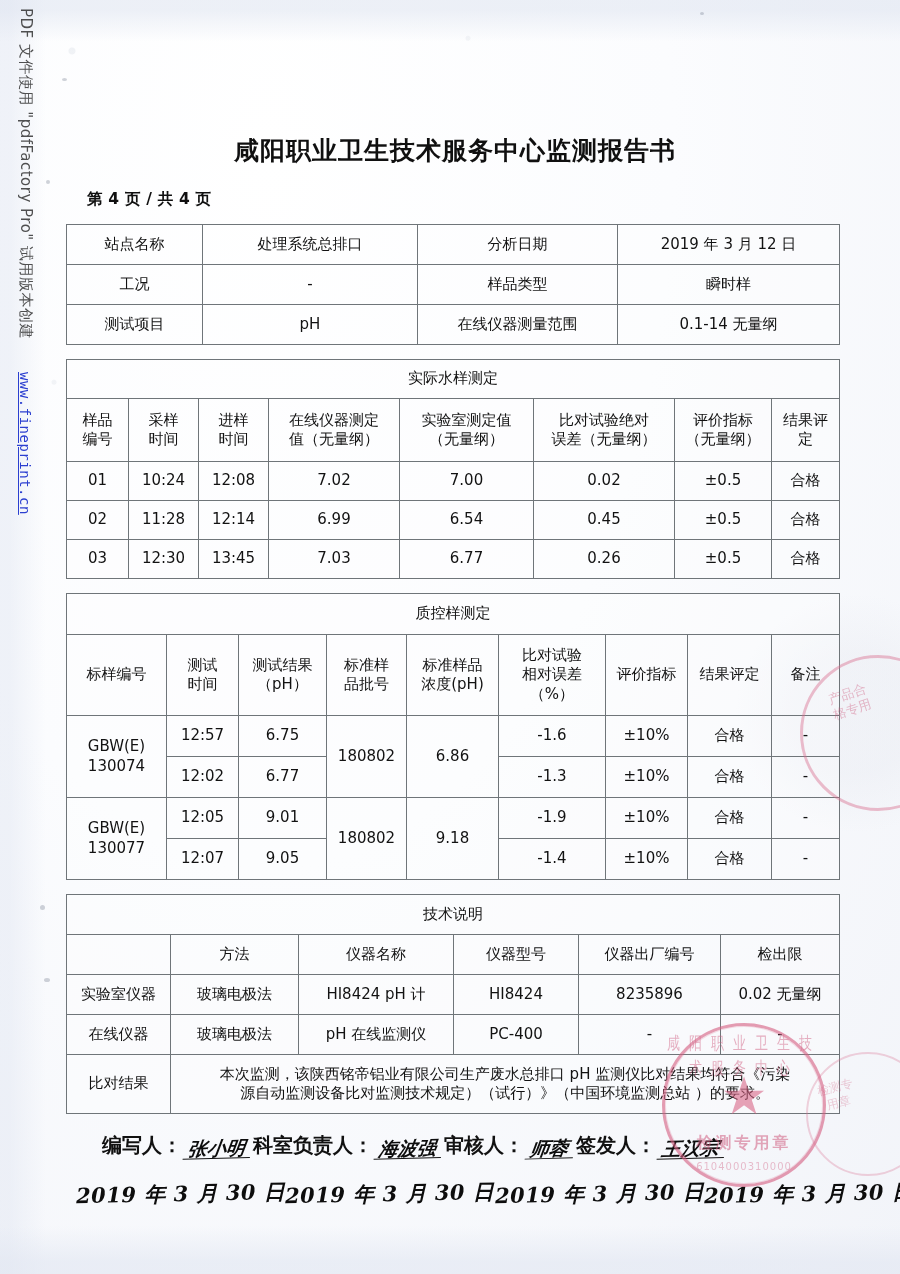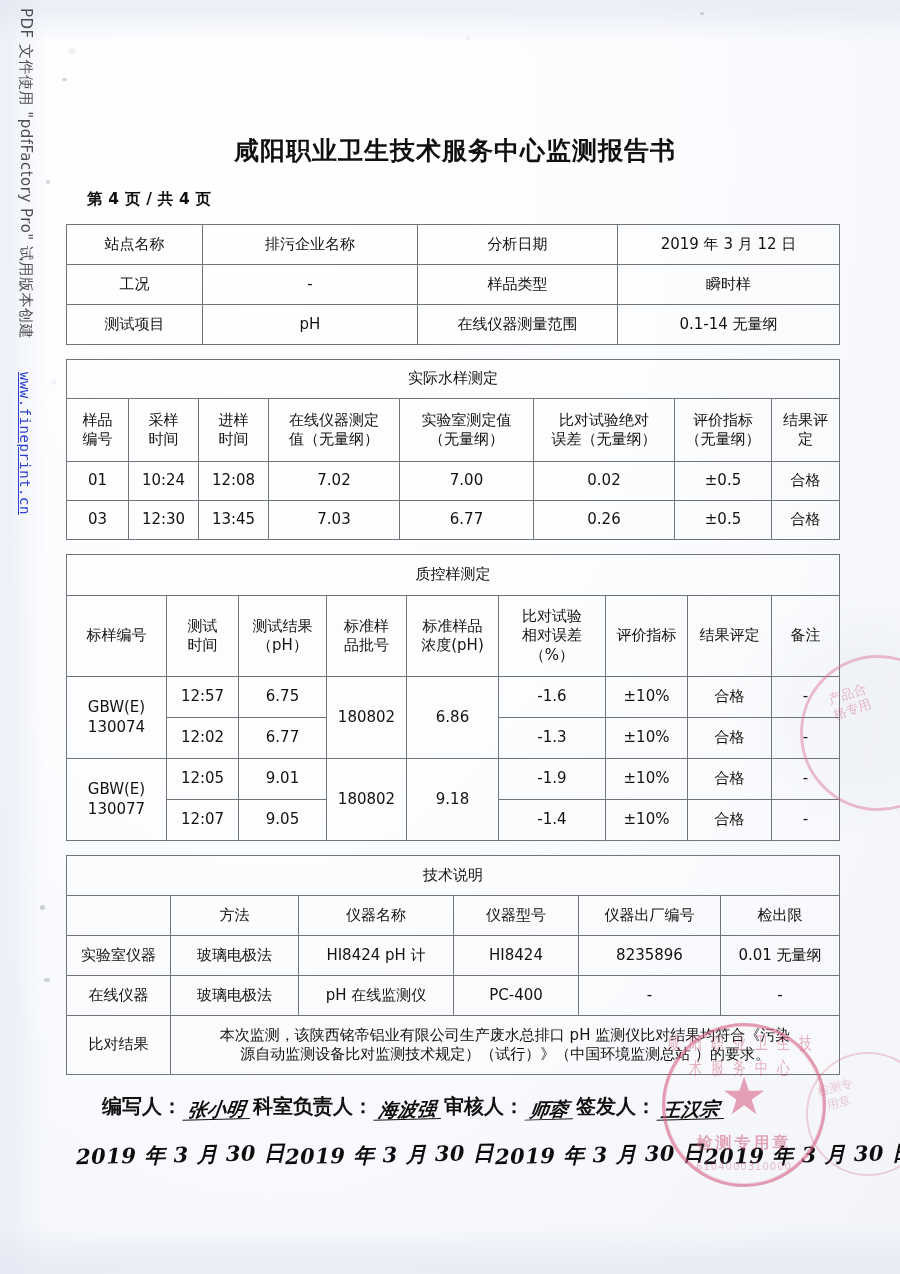--- a/index.html
+++ b/index.html
@@ -302,21 +302,21 @@
     <table class="rep t-info">
       <colgroup>
         <col style="width:136px">
           <col style="width:215px">
           <col style="width:200px">
           <col style="width:222px">
       </colgroup>
       <tbody>
         <tr>
           <td>站点名称</td>
-          <td>排污企业名称</td>
+          <td>处理系统总排口</td>
           <td>分析日期</td>
           <td>2019 年 3 月 12 日</td>
         </tr>
         <tr>
           <td>工况</td>
           <td>-</td>
           <td>样品类型</td>
           <td>瞬时样</td>
         </tr>
         <tr>
@@ -353,20 +353,30 @@
           <td class="hdr">评价指标<br>（无量纲）</td>
           <td class="hdr">结果评<br>定</td>
         </tr>
         <tr>
           <td>01</td>
           <td>10:24</td>
           <td>12:08</td>
           <td>7.02</td>
           <td>7.00</td>
           <td>0.02</td>
+          <td>±0.5</td>
+          <td>合格</td>
+        </tr>
+        <tr>
+          <td>02</td>
+          <td>11:28</td>
+          <td>12:14</td>
+          <td>6.99</td>
+          <td>6.54</td>
+          <td>0.45</td>
           <td>±0.5</td>
           <td>合格</td>
         </tr>
         <tr>
           <td>03</td>
           <td>12:30</td>
           <td>13:45</td>
           <td>7.03</td>
           <td>6.77</td>
           <td>0.26</td>
@@ -466,21 +476,21 @@
           <td>仪器型号</td>
           <td>仪器出厂编号</td>
           <td>检出限</td>
         </tr>
         <tr>
           <td>实验室仪器</td>
           <td>玻璃电极法</td>
           <td>HI8424 pH 计</td>
           <td>HI8424</td>
           <td>8235896</td>
-          <td>0.01 无量纲</td>
+          <td>0.02 无量纲</td>
         </tr>
         <tr>
           <td>在线仪器</td>
           <td>玻璃电极法</td>
           <td>pH 在线监测仪</td>
           <td>PC-400</td>
           <td>-</td>
           <td>-</td>
         </tr>
         <tr class="resrow">

